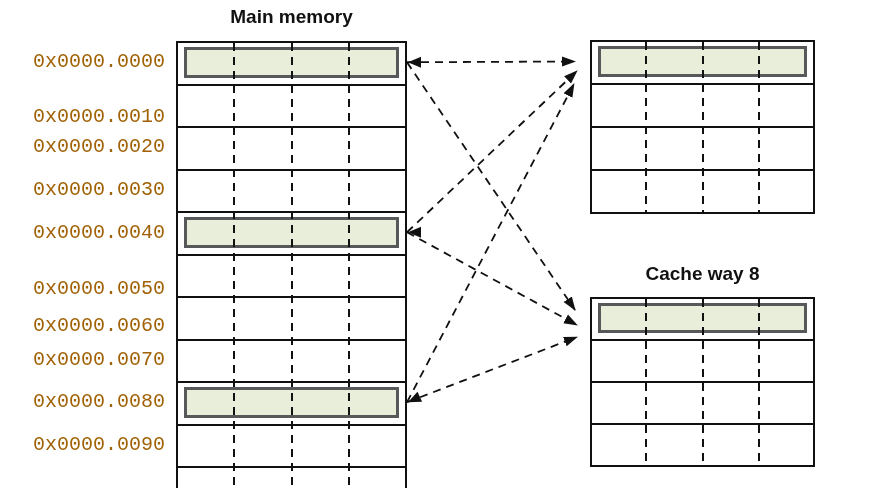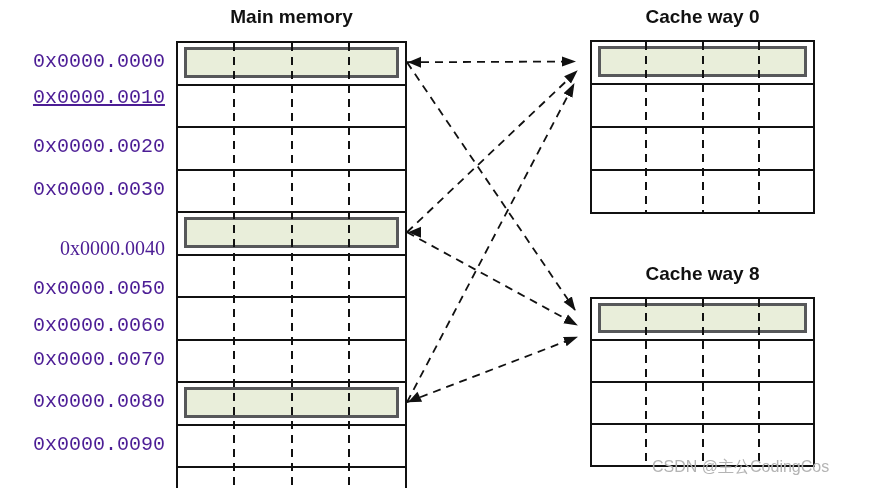--- a/index.html
+++ b/index.html
@@ -8,31 +8,30 @@
   .title{position:absolute;font-weight:bold;font-size:19px;line-height:23px;color:#111;
          text-align:center;white-space:nowrap;}
   .tbl{position:absolute;z-index:1;}
   .edge{position:absolute;background:#111;}
   .hline{position:absolute;background:#111;height:2px;}
   .vdash{position:absolute;width:2px;top:2px;
          background:repeating-linear-gradient(to bottom,#111 0 8px,transparent 8px 14px);}
   .hl{position:absolute;box-sizing:border-box;border:3px solid #57585a;background:#e9eeda;}
   .addr{position:absolute;left:5px;width:160px;text-align:right;
         font-family:"Liberation Mono","DejaVu Sans Mono",monospace;
-        font-size:20px;line-height:26px;color:#4c1d95;white-space:nowrap;}
+        font-size:20px;line-height:26px;color:#a16207;white-space:nowrap;}
   .arrow-layer{position:absolute;left:0;top:0;z-index:3;pointer-events:none;}
   .watermark{position:absolute;left:652px;top:457px;z-index:4;font-size:16px;
              color:#b4b4b4;white-space:nowrap;}
 </style>
 </head>
 <body>
 
 <div class="canvas">
   <div class="title" style="left:176px;top:5px;width:231px;">Main memory</div>
-  <div class="title" style="left:590px;top:5px;width:225px;">Cache way 0</div>
   <div class="title" style="left:590px;top:262px;width:225px;">Cache way 8</div>
 
   <div id="mem-table" class="tbl" style="left: 176px; top: 41px; width: 231px; height: 450px;">
       <div class="edge" style="left: 0px; top: 0px; width: 231px; height: 2px;"></div>
       <div class="edge" style="left: 0px; top: 0px; width: 2px; height: 450px;"></div>
       <div class="edge" style="left: 229px; top: 0px; width: 2px; height: 450px;"></div>
       <div class="hline" style="left: 2px; top: 42.5px; width: 227px;"></div>
       <div class="hline" style="left: 2px; top: 85px; width: 227px;"></div>
       <div class="hline" style="left: 2px; top: 127.5px; width: 227px;"></div>
       <div class="hline" style="left: 2px; top: 170px; width: 227px;"></div>
@@ -70,24 +69,24 @@
       <div class="hline" style="left: 2px; top: 42px; width: 221px;"></div>
       <div class="hline" style="left: 2px; top: 84px; width: 221px;"></div>
       <div class="hline" style="left: 2px; top: 126px; width: 221px;"></div>
       <div class="hl" style="left: 8px; top: 6px; width: 209px; height: 30px;"></div>
       <div class="vdash" style="left: 55.25px; height: 166px;"></div>
       <div class="vdash" style="left: 111.5px; height: 166px;"></div>
       <div class="vdash" style="left: 167.75px; height: 166px;"></div>
     </div>
   <div id="addr-col">
       <div class="addr" style="top: 49.25px;">0x0000.0000</div>
-      <div class="addr" style="top: 85px; text-decoration: underline;">0x0000.0010</div>
+      <div class="addr" style="top: 104px;">0x0000.0010</div>
       <div class="addr" style="top: 134.25px; text-align: right;">0x0000.0020</div>
       <div class="addr" style="top: 176.75px;">0x0000.0030</div>
-      <div class="addr" style="top: 235px; font-family: Liberation Serif, serif;">0x0000.0040</div>
+      <div class="addr" style="top: 220px;">0x0000.0040</div>
       <div class="addr" style="top: 276px;">0x0000.0050</div>
       <div class="addr" style="top: 313px;">0x0000.0060</div>
       <div class="addr" style="top: 346.75px;">0x0000.0070</div>
       <div class="addr" style="top: 389.25px;">0x0000.0080</div>
       <div class="addr" style="top: 431.75px;">0x0000.0090</div>
     </div>
 
   <svg id="arrows" class="arrow-layer" width="870" height="491" viewBox="0 0 870 491">
     <defs>
       <marker id="ah" markerUnits="userSpaceOnUse" markerWidth="14" markerHeight="12" refX="13" refY="5" orient="auto" viewBox="0 0 14 10">
@@ -98,14 +97,13 @@
       <line x1="407" y1="62.25" x2="575" y2="310" stroke="#111111" stroke-width="1.8" stroke-dasharray="8 6" marker-end="url(#ah)"></line>
       <line x1="407" y1="232.25" x2="577" y2="71" stroke="#111111" stroke-width="1.8" stroke-dasharray="8 6" marker-end="url(#ah)"></line>
       <line x1="407" y1="232.25" x2="577" y2="325" stroke="#111111" stroke-width="1.8" stroke-dasharray="8 6" marker-end="url(#ah)"></line>
       <line x1="407" y1="402.25" x2="574" y2="84" stroke="#111111" stroke-width="1.8" stroke-dasharray="8 6" marker-end="url(#ah)"></line>
       <line x1="407" y1="402.25" x2="577" y2="337" stroke="#111111" stroke-width="1.8" stroke-dasharray="8 6" marker-end="url(#ah)"></line>
       <path d="M0,0 L13,-5.5 L13,5.5 Z" fill="#111111" transform="translate(408,62.25) rotate(0)"></path>
       <path d="M0,0 L13,-5.5 L13,5.5 Z" fill="#111111" transform="translate(408,232.25) rotate(0)"></path>
       <path d="M0,0 L13,-5.5 L13,5.5 Z" fill="#111111" transform="translate(408,402.25) rotate(-25)"></path>
     </svg>
 
-  <div class="watermark" style="color: rgb(180, 180, 180);">CSDN @主公CodingCos</div>
 </div>
 
 </body></html>

